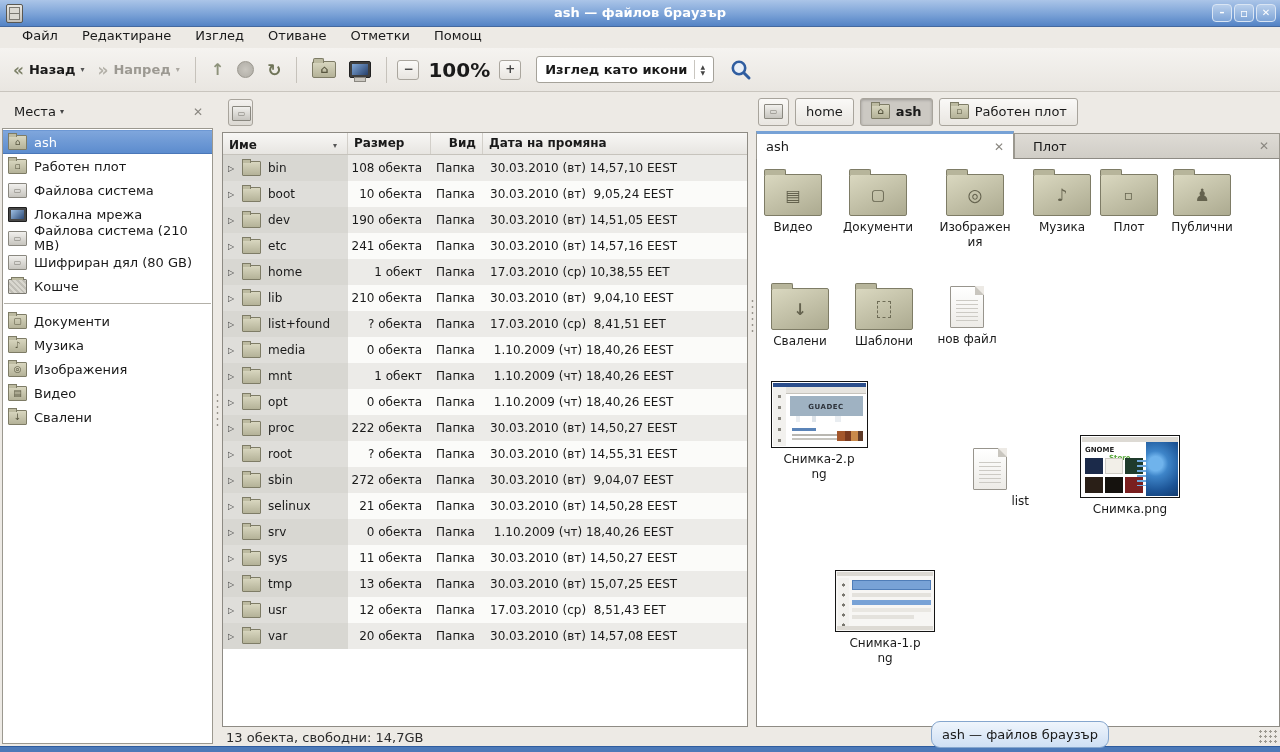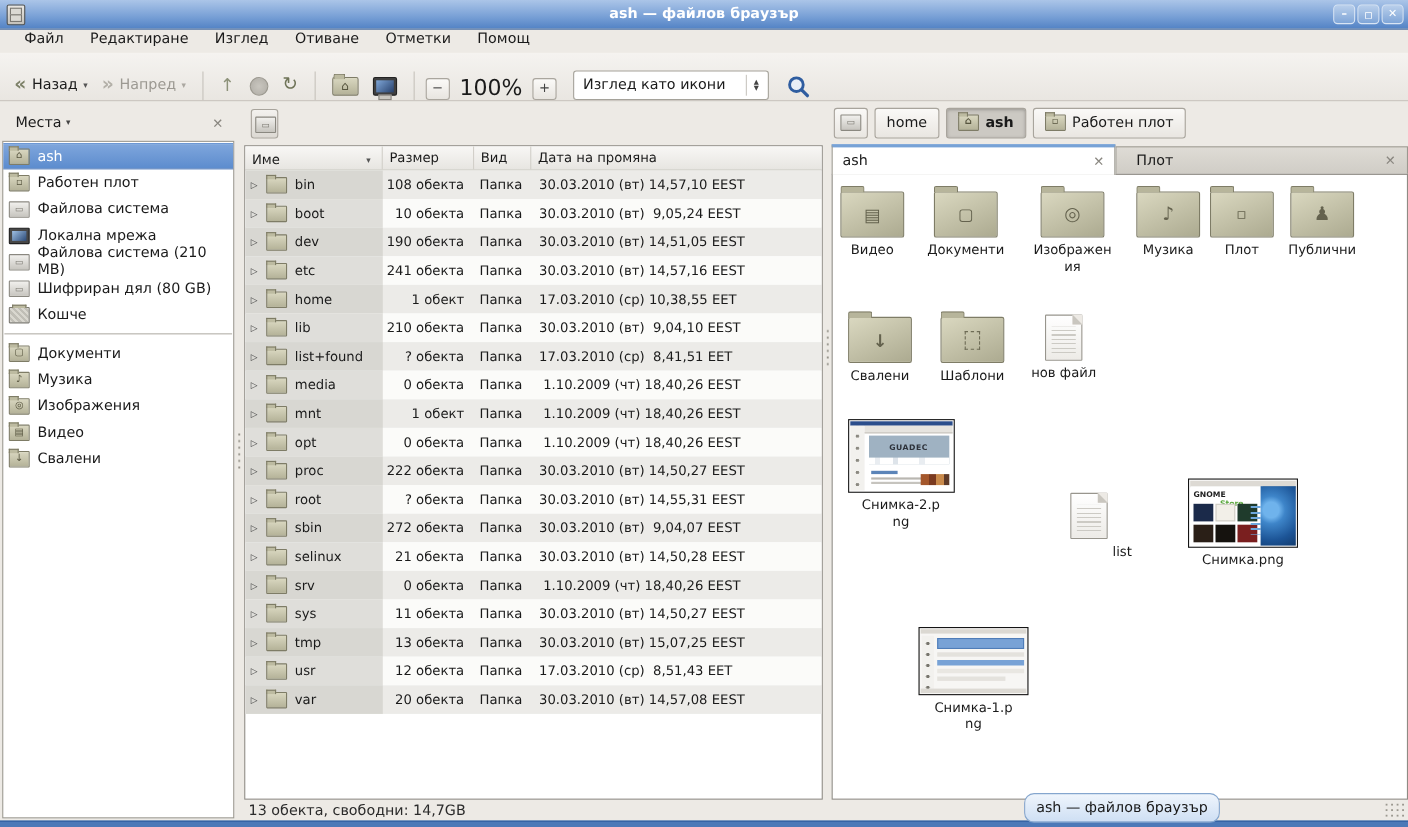--- a/index.html
+++ b/index.html
@@ -27,22 +27,22 @@
   .winbtn.max::after{content:"▫";font-size:12px;}
   .winbtn.close::after{content:"✕";}
 
   
   #menubar{left:0;top:27px;width:1280px;height:21px;display:flex;padding-left:10px;box-sizing:border-box;}
   .menu-item{padding:1px 12px 0 12px;height:20px;}
 
   
   #toolbar{left:0;top:48px;width:1280px;height:44px;
     background:linear-gradient(#F5F3F0,#E9E6E1);
-    border-bottom:1px solid #C9C5BE;display:flex;align-items:flex-end;
-    padding:0 8px;box-sizing:border-box;gap:3px;}
+    border-bottom:1px solid #C9C5BE;display:flex;align-items:center;
+    padding:0 8px;box-sizing:border-box;gap:3px;font-weight:bold;}
   .tb-sep{width:1px;height:26px;background:#C6C2BB;margin:0 7px;}
   .tb-btn{display:flex;align-items:center;gap:5px;padding:4px 5px;border-radius:3px;}
   .tb-label{font-size:13px;}
   .disabled{color:#9C9992;}
   .caret{font-size:8px;color:#555;}
   .disabled .caret{color:#ABA8A1;}
   .i-back::before{content:"«";font-size:17px;color:#7D8168;font-weight:bold;}
   .i-fwd::before{content:"»";font-size:17px;color:#B3B0A8;font-weight:bold;}
   .i-up{color:#8D927A;font-size:16px;} .i-up::before{content:"↑";}
   .i-stop{width:15px;height:15px;border-radius:50%;background:radial-gradient(#C9C6BF,#AFACA5);border:1px solid #9B988F;}
@@ -101,24 +101,24 @@
   #grip2{left:749px;top:298px;height:36px;}
 
   
   #root-btn{left:228px;top:99px;width:25px;height:27px;border:1px solid #A8A49C;border-radius:3px;
     background:linear-gradient(#F3F1EE,#DCD9D3);box-sizing:border-box;}
   #root-btn .p-icon{position:absolute;left:3px;top:6px;}
   #tree-panel{left:222px;top:132px;width:526px;height:595px;background:#fff;
     border:1px solid #8E8B84;box-sizing:border-box;overflow:hidden;}
   #tree-header{height:22px;display:flex;background:linear-gradient(#F8F7F5,#E7E5E1);
     border-bottom:1px solid #C6C3BC;box-sizing:border-box;font-size:12px;}
-  .th{padding:3px 6px 0 6px;border-right:1px solid #D2CFC9;box-sizing:border-box;}
+  .th{padding:3px 6px 0 6px;border-right:1px solid #D2CFC9;box-sizing:border-box;font-weight:bold;}
   .th-name{width:125px;display:flex;align-items:center;}
   .th-sort{margin-left:auto;margin-right:4px;font-size:8px;color:#555;}
-  .th-size{width:83px;} .th-type{width:52px;} .th-date{flex:1;border-right:none;}
+  .th-size{width:83px;} .th-type{width:52px;text-align:right;} .th-date{flex:1;border-right:none;}
   .tr{display:flex;height:26px;align-items:center;font-size:12px;background:#FBFBF9;}
   .tr.even{background:#ECEBE8;}
   .td-name{width:125px;height:26px;display:flex;align-items:center;background:#DFDEDA;box-sizing:border-box;}
   .tr.even .td-name{background:#D8D7D2;}
   .expander{width:16px;text-align:center;font-size:8px;color:#3c3c3c;}
   .mini-folder{width:17px;height:13px;position:relative;border-radius:1px;margin:0 7px 0 3px;
     background:linear-gradient(#D9D7C0,#B4B298);border:1px solid #7E7C66;flex:0 0 auto;}
   .mini-folder::before{content:"";position:absolute;top:-3px;left:-1px;width:7px;height:3px;
     background:#BDBBA1;border:1px solid #7E7C66;border-bottom:none;}
   .td-size{width:83px;text-align:right;padding-right:9px;box-sizing:border-box;}

